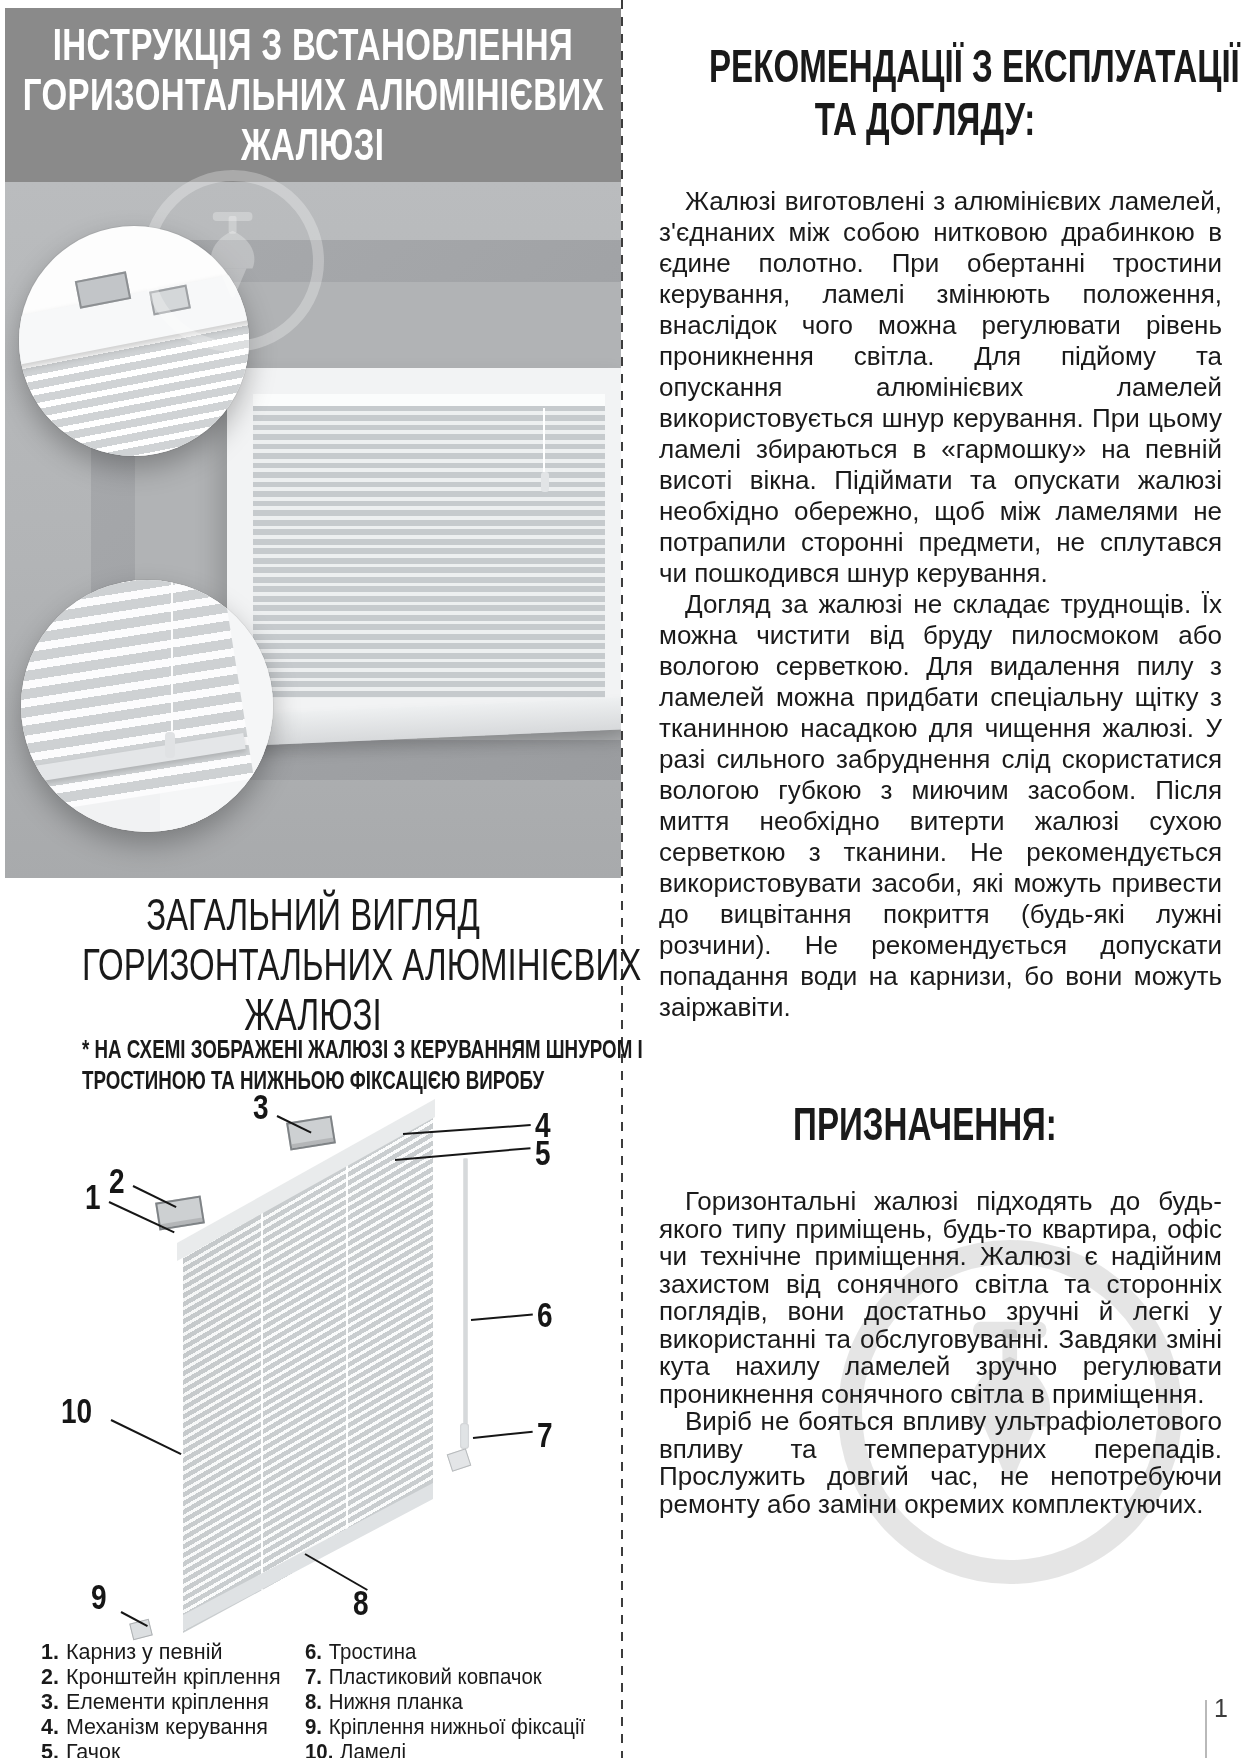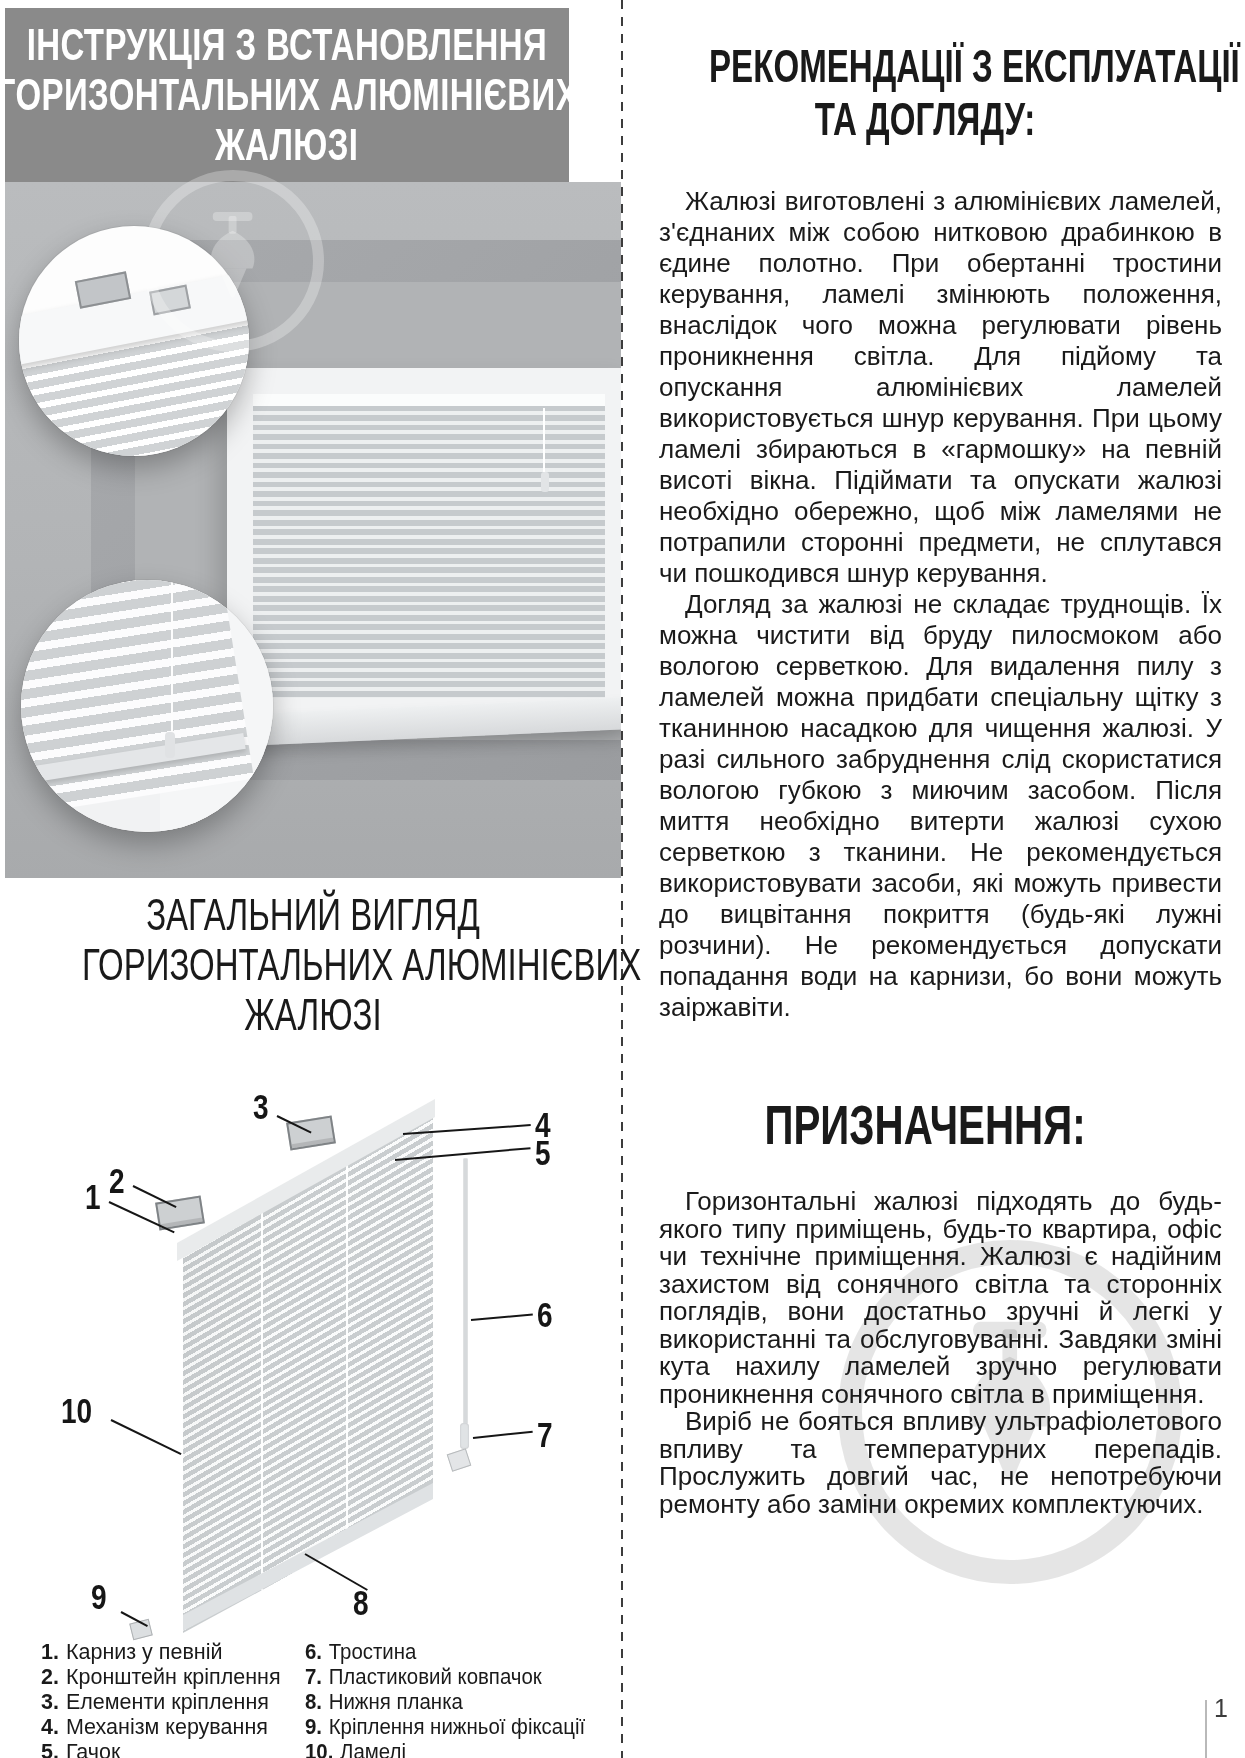--- a/index.html
+++ b/index.html
@@ -11,21 +11,21 @@
   
   .divider {
     position:absolute; left:621px; top:0; width:2px; height:100%;
     background-image:repeating-linear-gradient(180deg,#3c3c3c 0 9px, transparent 9px 17px);
   }
   
   .cond { display:block; white-space:nowrap; transform:scaleX(0.75); transform-origin:50% 50%; }
   .cond-narrow { transform:scaleX(0.72); }
   
   .header-box {
-    position:absolute; left:5px; top:8px; width:564px; height:174px;
+    position:absolute; left:5px; top:8px; width:616px; height:174px;
     background:#8a8a8a; color:#ffffff;
     display:flex; flex-direction:column; align-items:center; justify-content:center;
   }
   .header-box .hline { font-weight:bold; font-size:44px; line-height:50px; text-align:center; letter-spacing:0.5px; }
   
   .image-block {
     position:absolute; left:5px; top:182px; width:616px; height:696px; overflow:hidden;
     background:linear-gradient(180deg,#babcbe 0%, #b2b4b6 55%, #a8aaac 100%);
   }
   .recess-outer { position:absolute; left:86px; top:58px; width:545px; height:540px;
@@ -117,21 +117,21 @@
   .lg-col2 { left:300px; transform:scaleX(0.95); transform-origin:left top; }
   .lg-row { height:25px; line-height:25px; }
   .lg-num { font-weight:bold; margin-right:7px; }
   
   .rec-title { position:absolute; left:625px; top:40px; width:600px; text-align:center;
     font-weight:bold; font-size:46px; line-height:53px; z-index:1; }
   .body-text { position:absolute; left:659px; width:563px; text-align:justify; z-index:1; }
   .rec-text { top:186px; font-size:26px; line-height:31px; }
   .rec-text p, .purpose-text p { margin:0; text-indent:26px; }
   .purpose-title { position:absolute; left:625px; top:1098px; width:600px; text-align:center;
-    font-weight:bold; font-size:56px; line-height:53px; z-index:1; }
+    font-weight:bold; font-size:46px; line-height:53px; z-index:1; }
   .purpose-text { top:1188px; font-size:26px; line-height:27.5px; }
   
   .page-num-line { position:absolute; left:1205px; top:1700px; width:2px; height:58px; background:#b9b9b9; }
   .page-num { position:absolute; left:1214px; top:1694px; font-size:25px; color:#3c3c3c; }
 </style>
 </head>
 <body>
 
 <div class="page">
 
@@ -177,20 +177,24 @@
       <rect x="30" y="1" width="40" height="9" rx="4" fill="currentColor"></rect>
       <path d="M50 20 C68 28 76 44 70 58 L30 58 C24 44 32 28 50 20 Z" fill="currentColor"></path>
       <path d="M36 58 L64 58 L52 86 C51 88 49 88 48 86 Z" fill="currentColor"></path>
     </svg>
   </div>
 
   <div class="ov-title">
     <span class="cond">ЗАГАЛЬНИЙ ВИГЛЯД</span>
     <span class="cond">ГОРИЗОНТАЛЬНИХ АЛЮМІНІЄВИХ</span>
     <span class="cond">ЖАЛЮЗІ</span>
+  </div>
+  <div class="ov-note">
+    <span class="cond">* НА СХЕМІ ЗОБРАЖЕНІ ЖАЛЮЗІ З КЕРУВАННЯМ ШНУРОМ І</span>
+    <span class="cond">ТРОСТИНОЮ ТА НИЖНЬОЮ ФІКСАЦІЄЮ ВИРОБУ</span>
   </div>
 
   <div class="diagram">
     <div class="blinds-body">
       <div class="blinds-shade"></div>
       <div class="dg-string dg-s1"></div>
       <div class="dg-string dg-s2"></div>
     </div>
     <div class="top-rail"></div>
     <div class="bottom-rail"></div>

